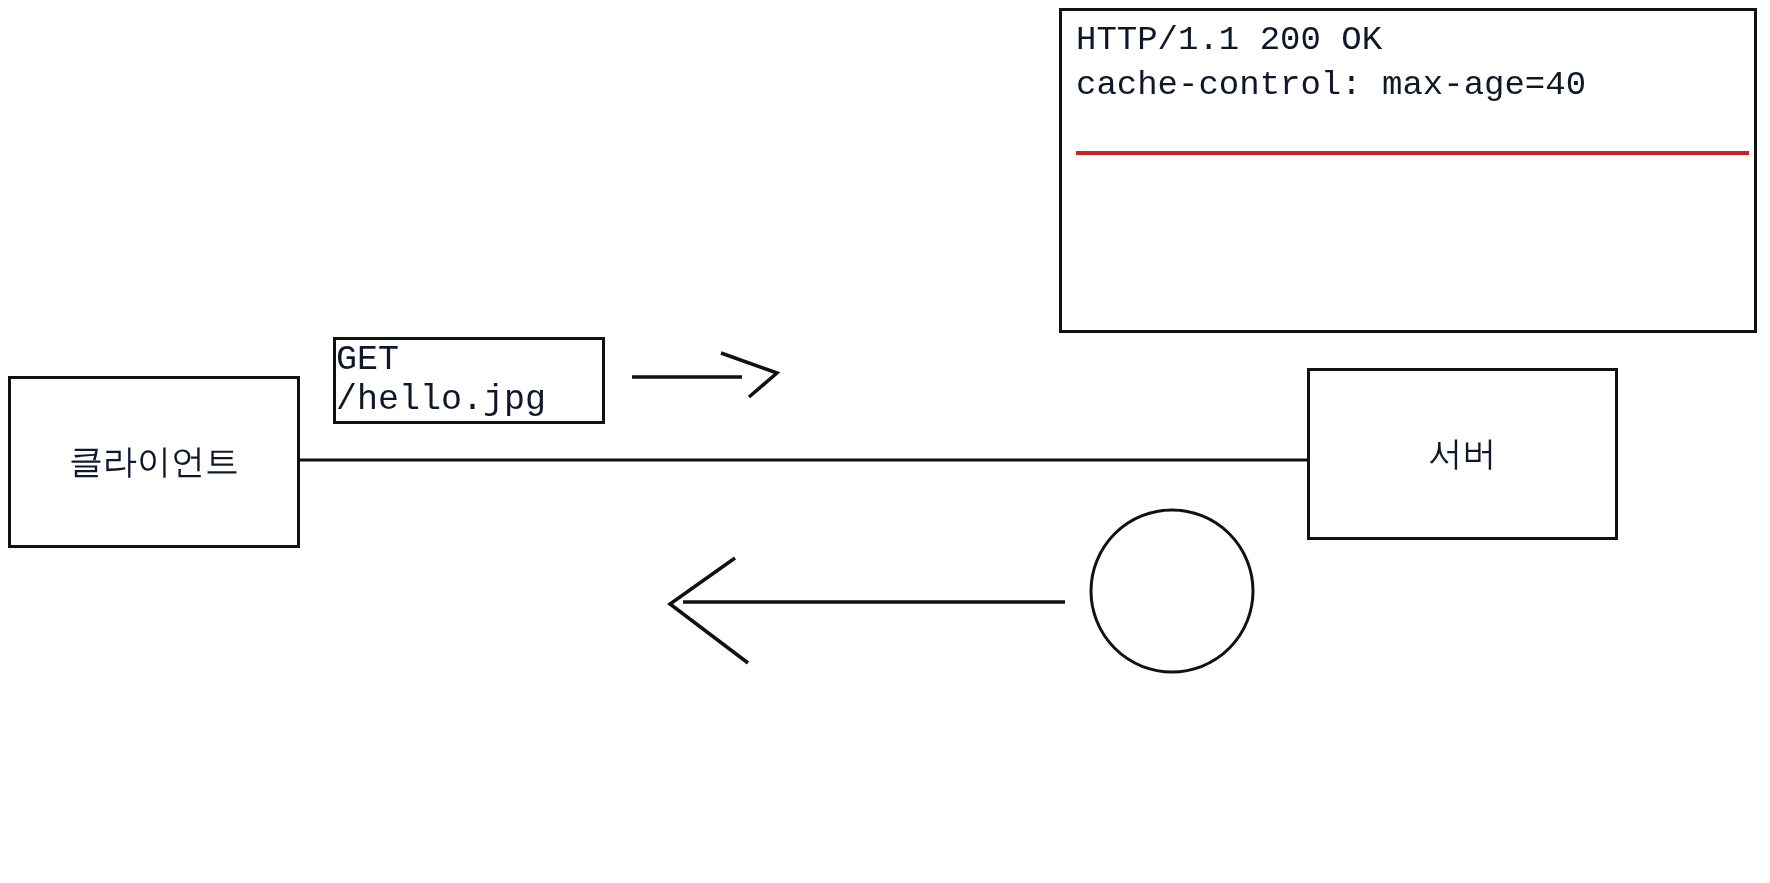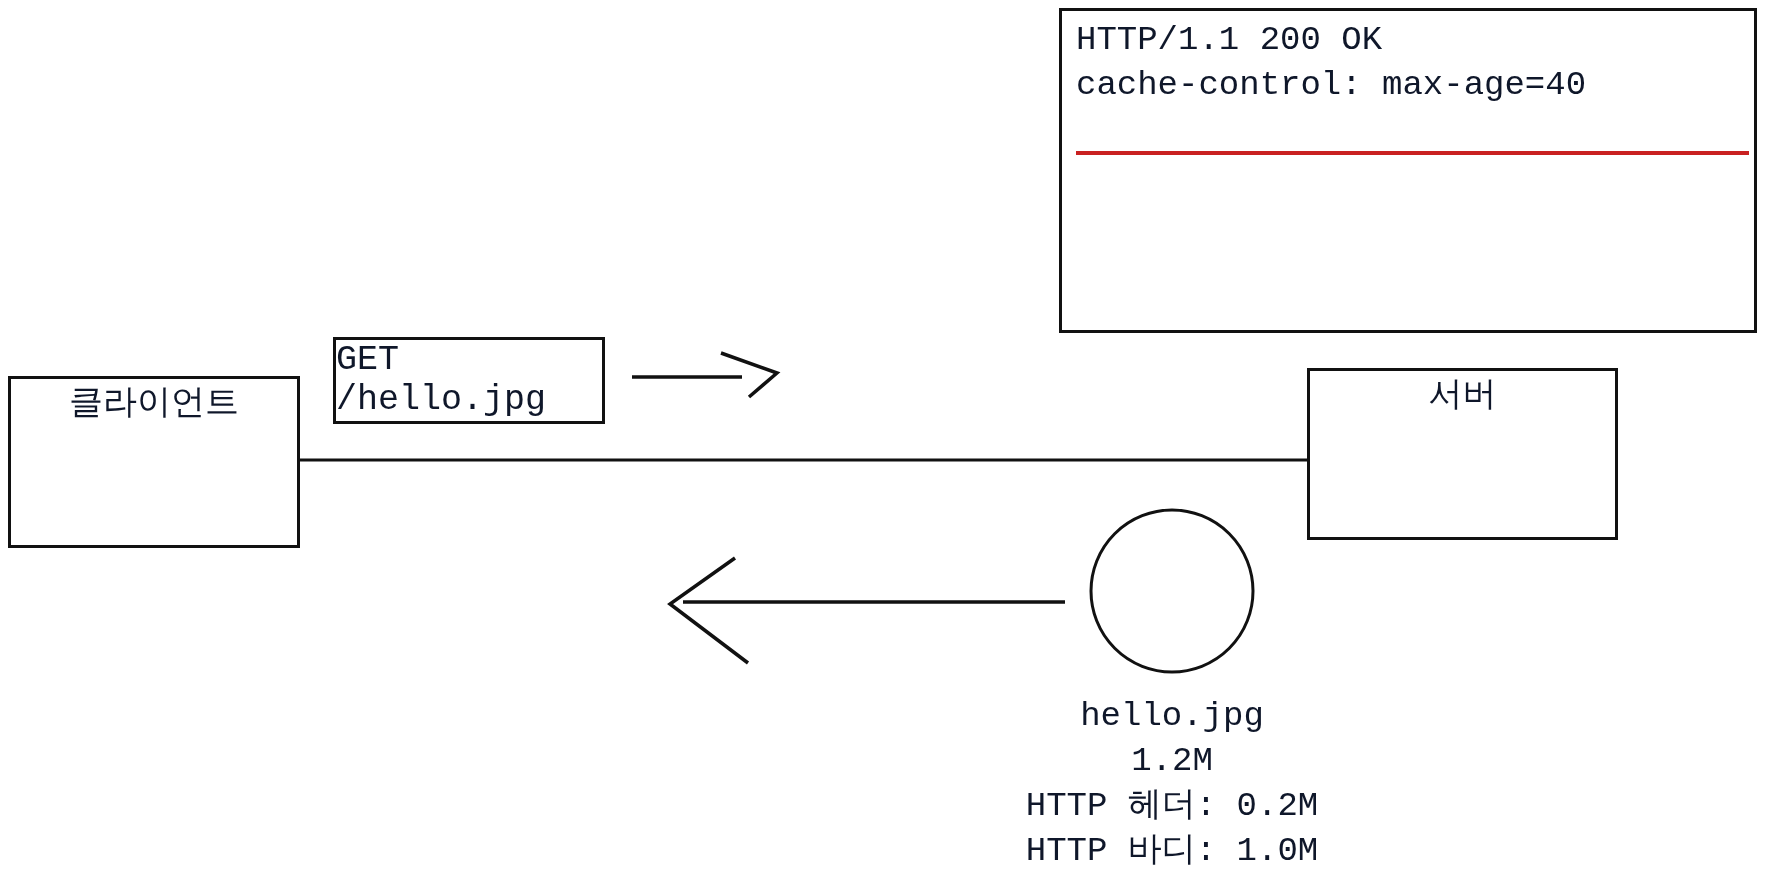--- a/index.html
+++ b/index.html
@@ -42,21 +42,21 @@
     left: 0; top: 43px;
     width: 673px; height: 4px;
     background: #c92121;
   }
 
   
   .node-box {
     border: 3px solid #111111;
     box-sizing: border-box;
     display: flex;
-    align-items: flex-start;
+    align-items: center;
     justify-content: center;
     font-size: 34px;
     background: #ffffff;
   }
   #client-box { left: 8px;    top: 376px; width: 292px; height: 172px; }
   #server-box { left: 1307px; top: 368px; width: 311px; height: 172px; }
   #request-box {
     left: 333px; top: 337px; width: 272px; height: 87px;
     border: 3px solid #111111;
     box-sizing: border-box;
@@ -117,20 +117,14 @@
   </div>
 
   <div id="server-box" class="abs node-box">
     <span>서버</span>
   </div>
 
   <div id="request-box" class="abs">
     <span>GET /hello.jpg</span>
   </div>
 
-  <div id="file-caption" class="abs">
-    <div>hello.jpg</div>
-    <div>1.2M</div>
-    <div>HTTP 헤더: 0.2M</div>
-    <div>HTTP 바디: 1.0M</div>
-  </div>
 
 </div>
 
 </body></html>

